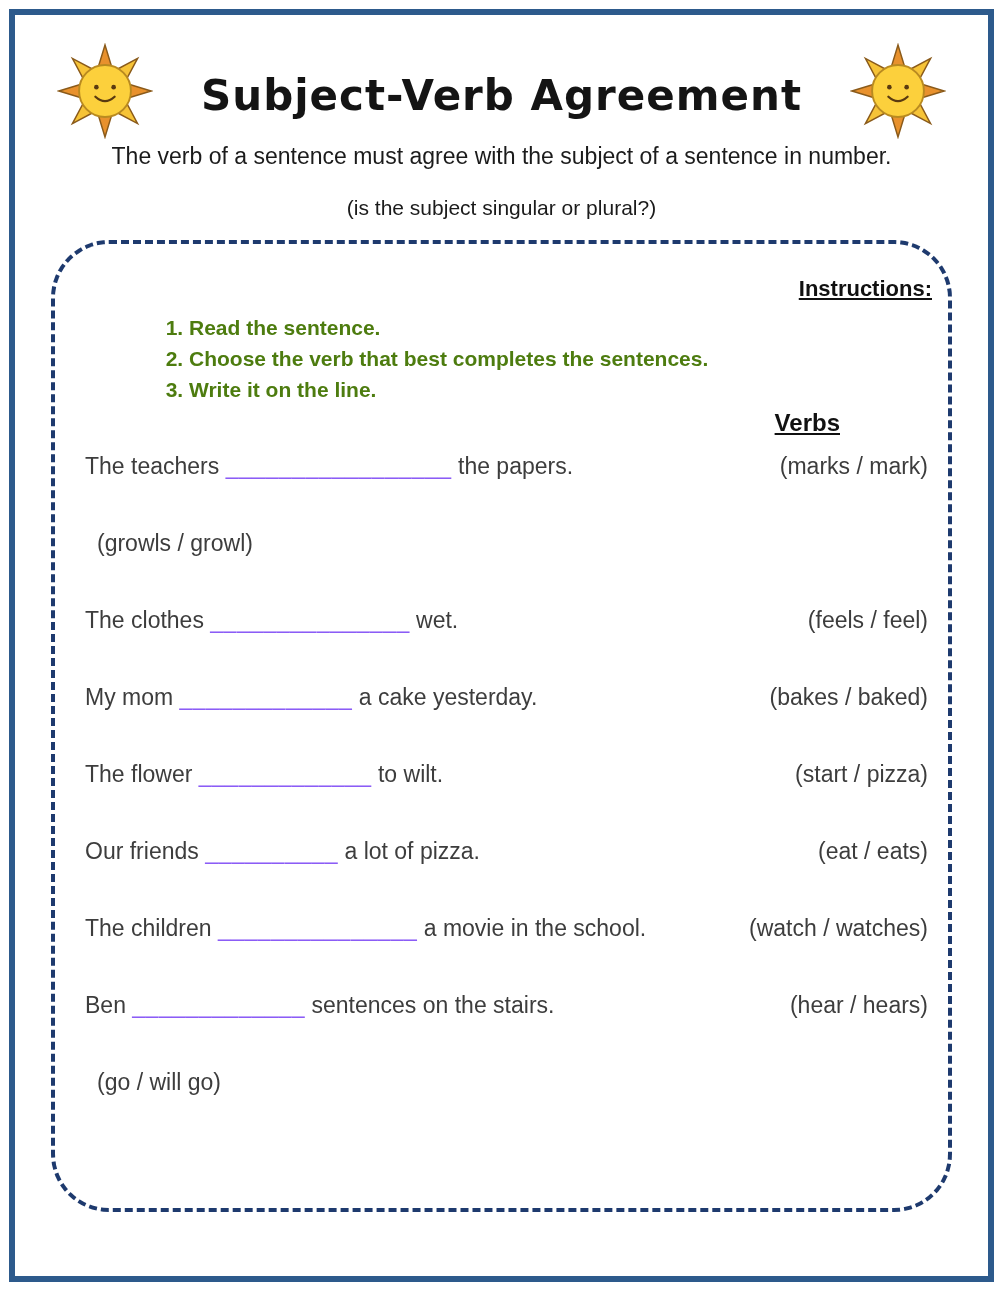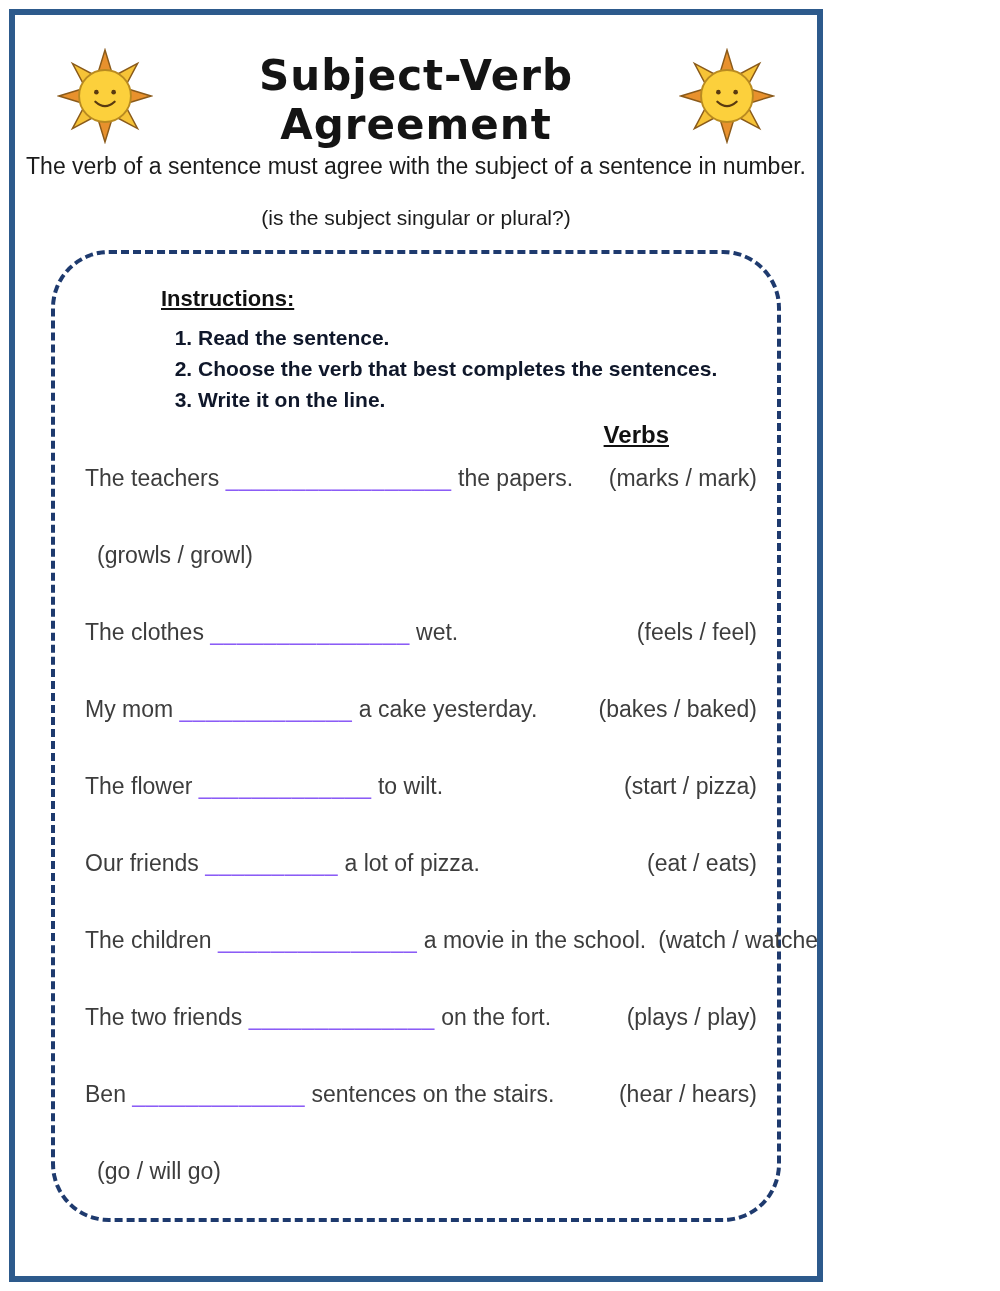--- a/index.html
+++ b/index.html
@@ -4,21 +4,21 @@
 <style>
   * { box-sizing: border-box; }
   html, body { margin: 0; padding: 0; background: #ffffff; }
   body {
     font-family: "Liberation Sans", sans-serif;
     color: #3d3d3d;
     width: 1000px;
     padding: 9px;
   }
   .page {
-    width: 814px;
+    width: 985px;
     height: 1273px;
     border: 6px solid #2d5a8c;
     background: #ffffff;
     padding: 28px 0 0 0;
     overflow: hidden;
     position: relative;
   }
   
   .header-row {
     display: flex;
@@ -57,27 +57,28 @@
     padding: 26px 16px 18px 16px;
     min-height: 972px;
   }
   .instructions { margin-left: 90px; margin-top: 6px; }
   .instructions-heading {
     font-size: 22px;
     font-weight: 700;
     color: #111111;
     text-decoration: underline;
     margin-bottom: 14px;
+    text-align: right;
   }
   .instructions ol {
-    margin: 9px;
+    margin: 0;
     padding-left: 28px;
     font-size: 21px;
     font-weight: 700;
-    color: #0f172a;
+    color: #4d7c0f;
   }
   .instructions ol li { margin-bottom: 7px; }
   .verbs-header {
     text-align: right;
     margin-right: 92px;
     margin-top: 6px;
     font-size: 24px;
     font-weight: 700;
     color: #111111;
     text-decoration: underline;
@@ -203,28 +204,20 @@
 
       <div class="row">
         <div class="sentence">
           <span>The children</span>
           <span class="blank">_______________</span>
           <span>a movie in the school.</span>
         </div>
         <div class="options">(watch / watches)</div>
       </div>
 
-      <div class="row">
-        <div class="sentence">
-          <span>The two friends</span>
-          <span class="blank">______________</span>
-          <span>on the fort.</span>
-        </div>
-        <div class="options">(plays / play)</div>
-      </div>
 
       <div class="row">
         <div class="sentence">
           <span>Ben</span>
           <span class="blank">_____________</span>
           <span>sentences on the stairs.</span>
         </div>
         <div class="options">(hear / hears)</div>
       </div>
 

